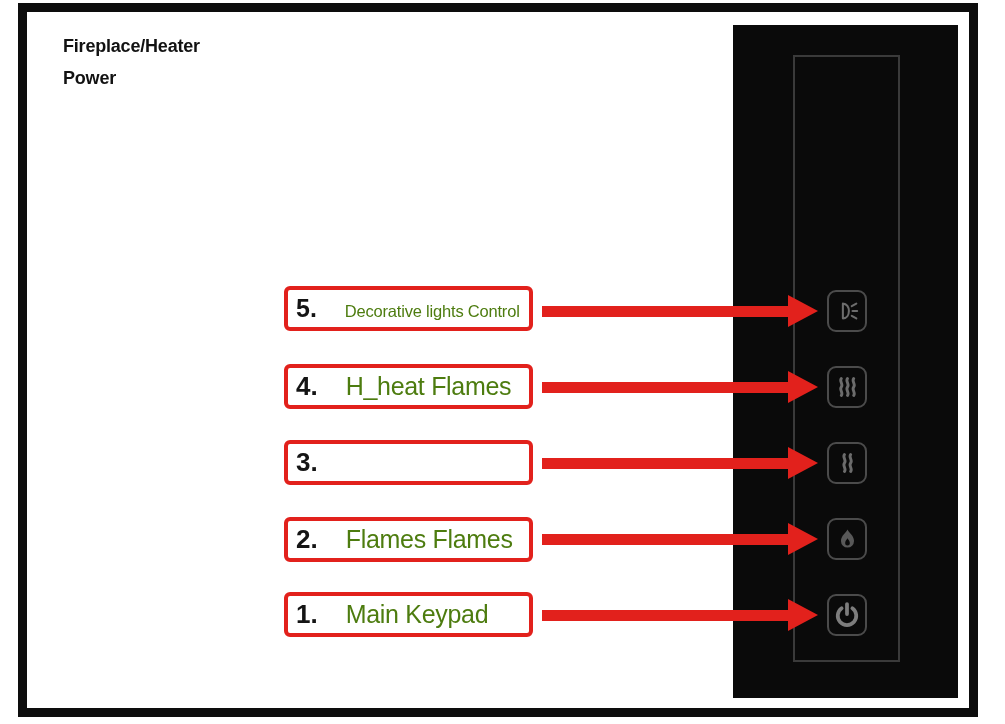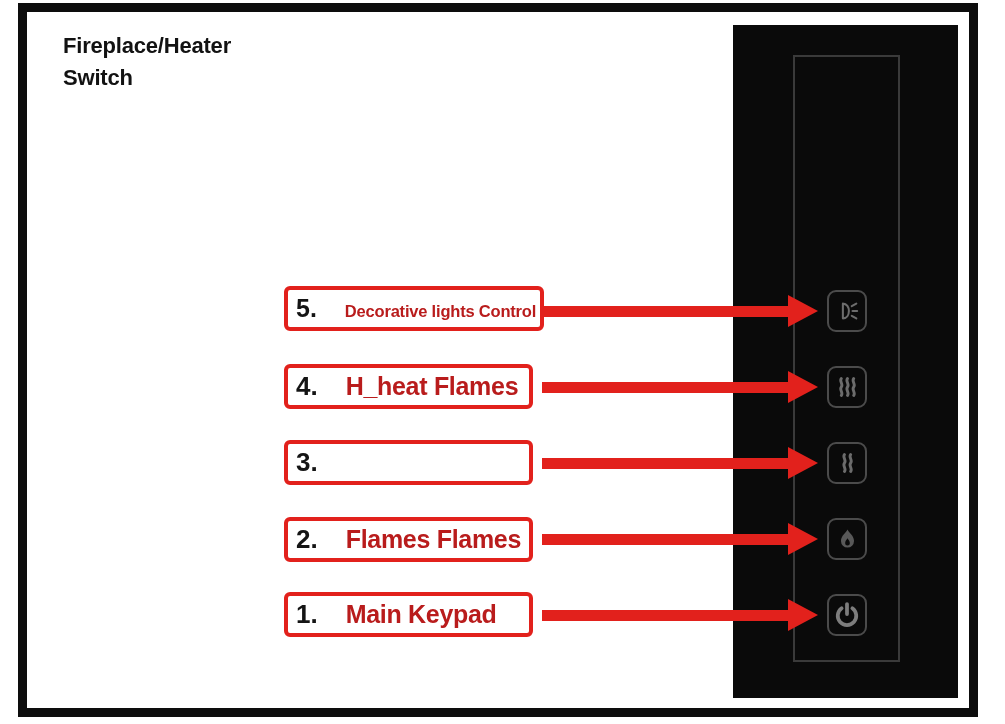--- a/index.html
+++ b/index.html
@@ -19,21 +19,21 @@
     font-family:"Liberation Sans","DejaVu Sans",sans-serif;
     position:relative;overflow:hidden;
   }
   .stage{position:absolute;left:0;top:0;width:1005px;height:724px;background:#ffffff;}
   .frame{
     position:absolute;left:18px;top:3px;width:960px;height:714px;
     border:9px solid var(--frame-black);background:transparent;
   }
   .title{
     position:absolute;left:63px;top:30px;
-    font-size:22px;font-weight:700;color:#121212;line-height:32px;
+    font-size:18px;font-weight:700;color:#121212;line-height:32px;
     letter-spacing:-0.2px;
   }
   .panel{
     position:absolute;left:733px;top:25px;width:225px;height:673px;
     background:var(--panel-black);
   }
   .panel-outline{
     position:absolute;left:793px;top:55px;width:107px;height:607px;
     border:2px solid var(--outline-gray);
   }
@@ -45,41 +45,41 @@
   }
   .key-button svg{display:block;}
   .callout{
     position:absolute;left:284px;height:45px;min-width:249px;
     border:4px solid var(--accent-red);border-radius:6px;
     background:#ffffff;
     display:inline-flex;align-items:baseline;
     padding:0 4px 0 8px;white-space:nowrap;
   }
   .callout .num{font-weight:700;color:#141414;font-size:26px;line-height:37px;}
-  .callout .txt{font-weight:700;color:#b91c1c;font-size:25px;letter-spacing:-0.3px;padding-left:28px;}
+  .callout .txt{font-weight:400;color:#4d7c0f;font-size:25px;letter-spacing:-0.3px;padding-left:28px;}
   .callout.small-label .num{font-size:25px;}
   .callout.small-label .txt{font-size:16.5px;letter-spacing:-0.2px;}
   .arrow{position:absolute;left:542px;width:276px;height:32px;z-index:5;}
   .arrow .shaft{position:absolute;left:0;top:10.5px;width:248px;height:11px;background:var(--accent-red);}
   .arrow .head{
     position:absolute;left:246px;top:0;width:0;height:0;
     border-top:16px solid transparent;border-bottom:16px solid transparent;
     border-left:30px solid var(--accent-red);
   }
 </style>
 </head>
 <body>
 
 <div class="stage">
 
   <div class="frame"></div>
 
   <div class="title">
     <div>Fireplace/Heater</div>
-    <div>Switch</div>
+    <div>Power</div>
   </div>
 
   <div class="panel"></div>
   <div class="panel-outline"></div>
 
   <div class="callout small-label" style="top:286px;">
     <span class="num">5.</span>
       <span class="txt">Decorative lights Control</span>
   </div>
   <div class="callout" style="top:364px;">

